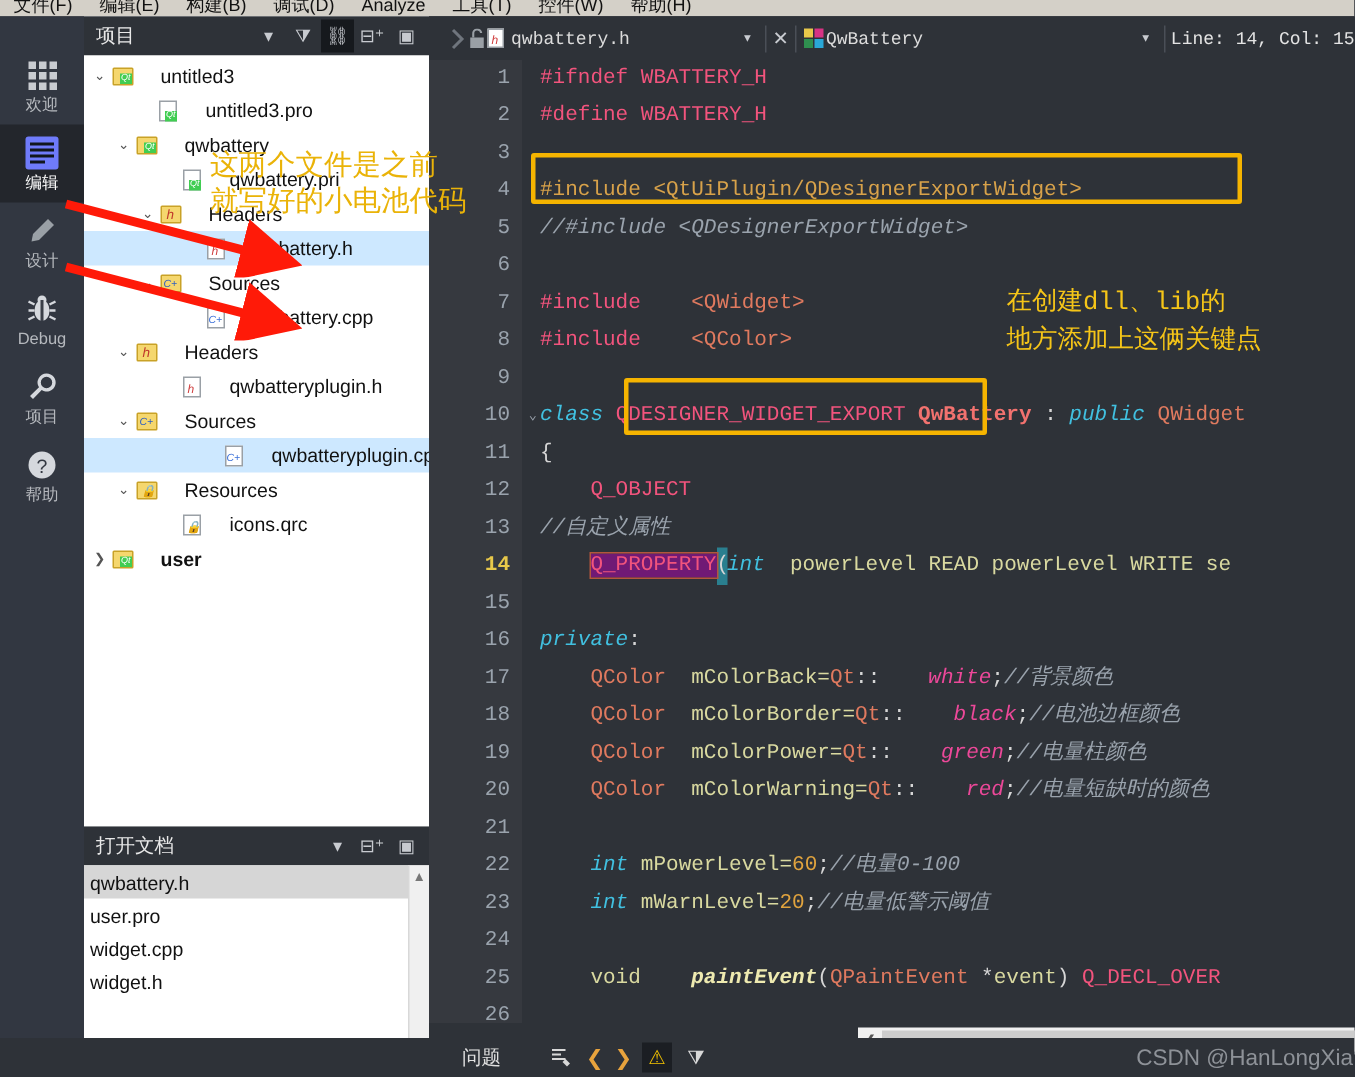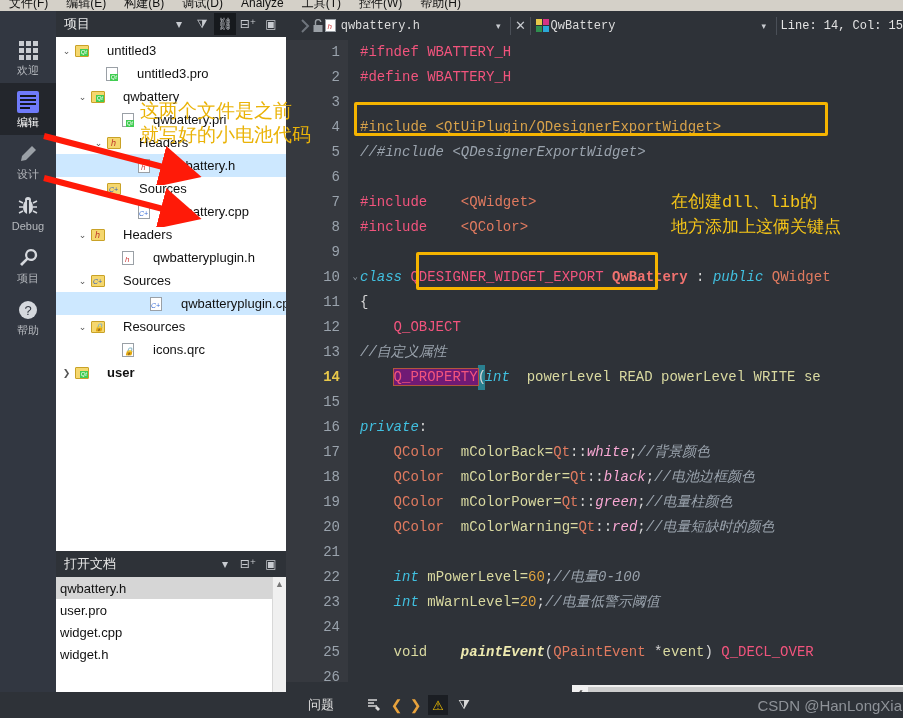--- a/index.html
+++ b/index.html
@@ -132,21 +132,21 @@
 
   .k-pre{ color:#f2547d; }          
   .k-inc{ color:#d8a24a; }          
   .k-cmt{ color:#9aa3ad; font-style:italic; }
   .k-key{ color:#41c0e0; font-style:italic; }  
   .k-typ{ color:#e07a5f; }          
   .k-mac{ color:#f2547d; }
   .k-cls{ color:#f2726f; font-weight:bold; }
   .k-var{ color:#d9d9a0; }
   .k-num{ color:#e0a33e; }
-  .k-enum{ color:#f9a8d4; font-style:italic; }
+  .k-enum{ color:#ec4899; font-style:italic;margin-left:32px; }
   .k-fn{ color:#eeeab0; font-weight:bold; font-style:italic; }
   .k-pln{ color:#d6d6d6; }
   .cursor-box{ outline:1px solid #b4563c; background:#701a75; }
   .caretbar{ display:inline-block; width:7px; background:#2a7f8f; color:#d6d6d6; }
 
   
   .hl-box{ position:absolute; border:3px solid #f5b400; border-radius:2px; pointer-events:none; }
 
   
   .anno{ position:absolute; pointer-events:none; white-space:pre; }

